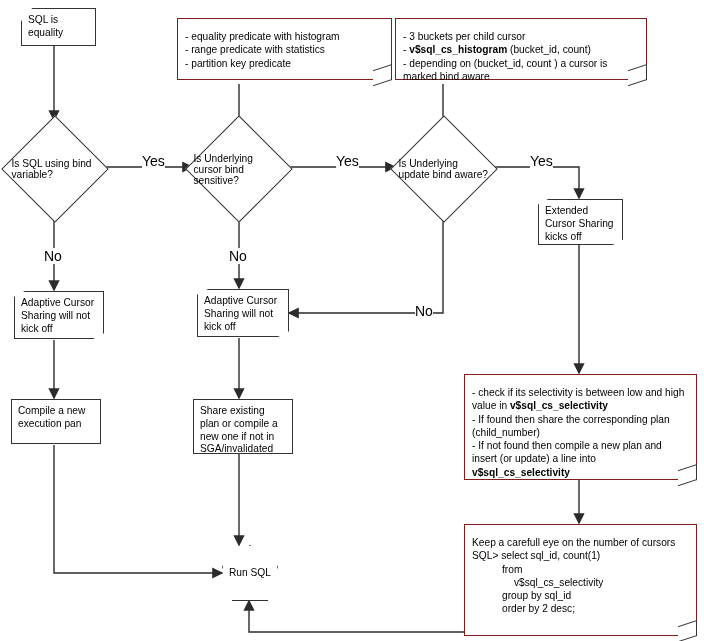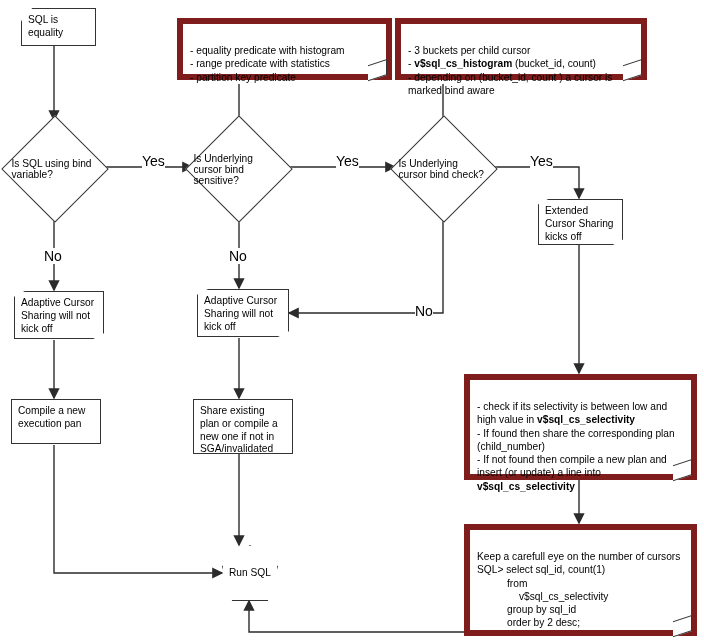--- a/index.html
+++ b/index.html
@@ -1,18 +1,18 @@
 <!DOCTYPE html>
 <html><head>
 <meta charset="utf-8">
 <style>
 body{margin:0;font-family:Arial,Helvetica,sans-serif;font-size:10.2px;background:#fff;color:#000}
 .canvas{position:relative;width:704px;height:641px}
 .box{position:absolute;border:1px solid #333;background:#fff;padding:5px 6px;box-sizing:border-box;line-height:1.25}
-.note{position:absolute;border:6px solid #7f1d1d;background:#fff;padding:20px 7px;box-sizing:border-box;line-height:1.3}
+.note{position:absolute;border:1px solid #7f1d1d;background:#fff;padding:11px 7px;box-sizing:border-box;line-height:1.3}
 .note::after{content:"";position:absolute;right:-1px;bottom:-1px;width:18px;height:14px;border-right:1px solid #333;border-bottom:1px solid #333;border-top:1px solid #333;background:#fff;transform:skewY(-18deg);transform-origin:right bottom}
 .diamond{position:absolute}
 .diamond .sq{position:absolute;border:1px solid #333;background:#fff;transform:rotate(45deg)}
 .diamond .lbl{position:absolute;text-align:left;width:100%;top:50%;left:50%;transform:translate(-50%,-50%)}
 .edge-lbl{position:absolute;font-size:14px;background:#fff}
 svg{position:absolute;left:0;top:0;width:704px;height:641px;pointer-events:none}
 </style>
 </head>
 <body>
 
@@ -64,21 +64,21 @@
 <div class="edge-lbl" style="left:336px;top:153px">Yes</div>
 
 <div class="note" style="left:395px;top:18px;width:252px;height:62px">
 <div>- 3 buckets per child cursor</div>
 <div><span>- </span><b>v$sql_cs_histogram</b><span> (bucket_id, count)</span></div>
 <div>- depending on (bucket_id, count ) a cursor is marked bind aware</div>
 </div>
 
 <div class="diamond" style="left:390px;top:115px;width:107px;height:107px">
 <div class="sq" style="left:16px;top:16px;width:74px;height:74px"></div>
-<div class="lbl" style="width:90px"><span>Is Underlying cursor bind check?</span></div>
+<div class="lbl" style="width:90px"><span>Is Underlying update bind aware?</span></div>
 </div>
 <div class="edge-lbl" style="left:415px;top:303px">No</div>
 <div class="edge-lbl" style="left:530px;top:153px">Yes</div>
 
 <div class="box" style="left:538px;top:199px;width:85px;height:46px;clip-path:polygon(12% 0,100% 0,100% 88%,88% 100%,0 100%,0 12%)"><span>Extended Cursor Sharing kicks off</span></div>
 
 <div class="box" style="left:14px;top:291px;width:90px;height:48px;clip-path:polygon(12% 0,100% 0,100% 88%,88% 100%,0 100%,0 12%)"><span>Adaptive Cursor Sharing will not kick off</span></div>
 <div class="box" style="left:197px;top:289px;width:92px;height:48px;clip-path:polygon(12% 0,100% 0,100% 88%,88% 100%,0 100%,0 12%)"><span>Adaptive Cursor Sharing will not kick off</span></div>
 
 <div class="box" style="left:11px;top:399px;width:90px;height:45px"><span>Compile a new execution pan</span></div>

